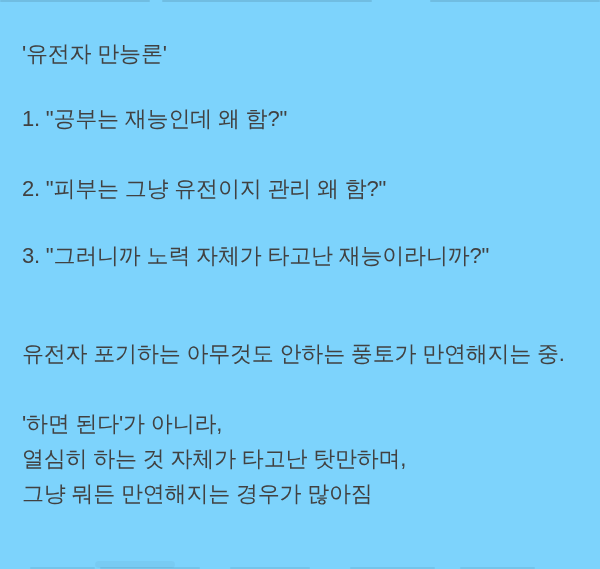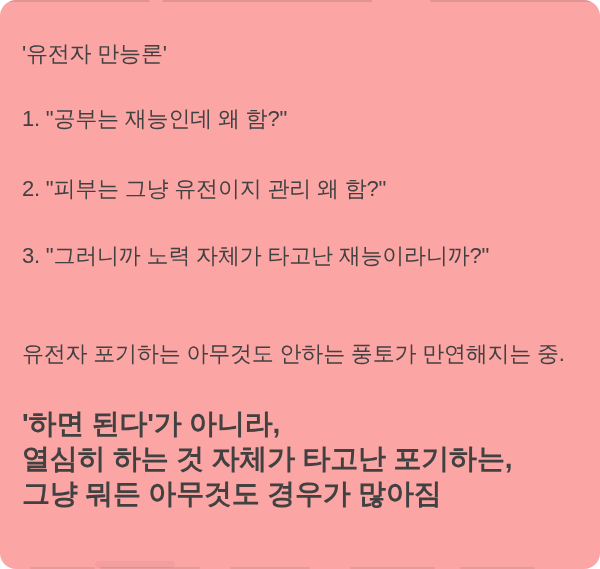--- a/index.html
+++ b/index.html
@@ -4,46 +4,45 @@
   <style>
     html, body {
       margin: 0;
       padding: 0;
       background: #ffffff;
     }
     .canvas {
       position: relative;
       width: 600px;
       height: 569px;
-      background: #fca5a5;
+      background: #7dd3fc;
       overflow: hidden;
       font-family: "Liberation Sans", "DejaVu Sans", sans-serif;
       color: #414141;
-      border-radius: 16px;
     }
     .text-line {
       position: absolute;
       left: 22px;
       font-size: 22px;
       font-weight: 400;
       letter-spacing: -0.2px;
       white-space: nowrap;
       color: #414141;
     }
     .title { top: 39px; }
     .quote-1 { top: 104px; }
     .quote-2 { top: 174px; }
     .quote-3 { top: 241px; }
     .summary { top: 339px; }
     .closing {
       position: absolute;
       left: 22px;
       top: 406px;
-      font-size: 28px;
-      font-weight: 700;
+      font-size: 22px;
+      font-weight: 400;
       letter-spacing: -0.2px;
       line-height: 35px;
       color: #414141;
       white-space: nowrap;
     }
     
     .edge-artifact {
       position: absolute;
       height: 2px;
       background: rgba(0, 0, 0, 0.10);
@@ -81,22 +80,22 @@
   <div class="text-line quote-1">1. "공부는 재능인데 왜 함?"</div>
 
   <div class="text-line quote-2">2. "피부는 그냥 유전이지 관리 왜 함?"</div>
 
   <div class="text-line quote-3">3. "그러니까 노력 자체가 타고난 재능이라니까?"</div>
 
   <div class="text-line summary">유전자 포기하는 아무것도 안하는 풍토가 만연해지는 중.</div>
 
   <div class="closing">
     <div>'하면 된다'가 아니라,</div>
-    <div>열심히 하는 것 자체가 타고난 포기하는,</div>
-    <div>그냥 뭐든 아무것도 경우가 많아짐</div>
+    <div>열심히 하는 것 자체가 타고난 탓만하며,</div>
+    <div>그냥 뭐든 만연해지는 경우가 많아짐</div>
   </div>
 
   <div class="bot-blob"></div>
   <div class="edge-artifact bot-a1"></div>
   <div class="edge-artifact bot-a2"></div>
   <div class="edge-artifact bot-a3"></div>
   <div class="edge-artifact bot-a4"></div>
   <div class="edge-artifact bot-a5"></div>
 
 </div>

